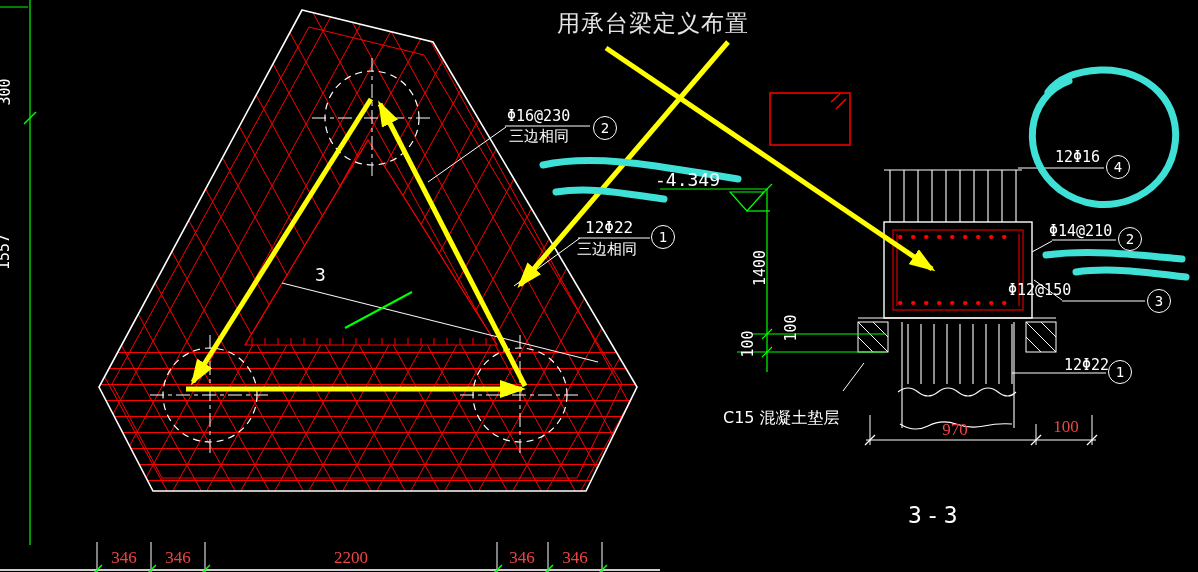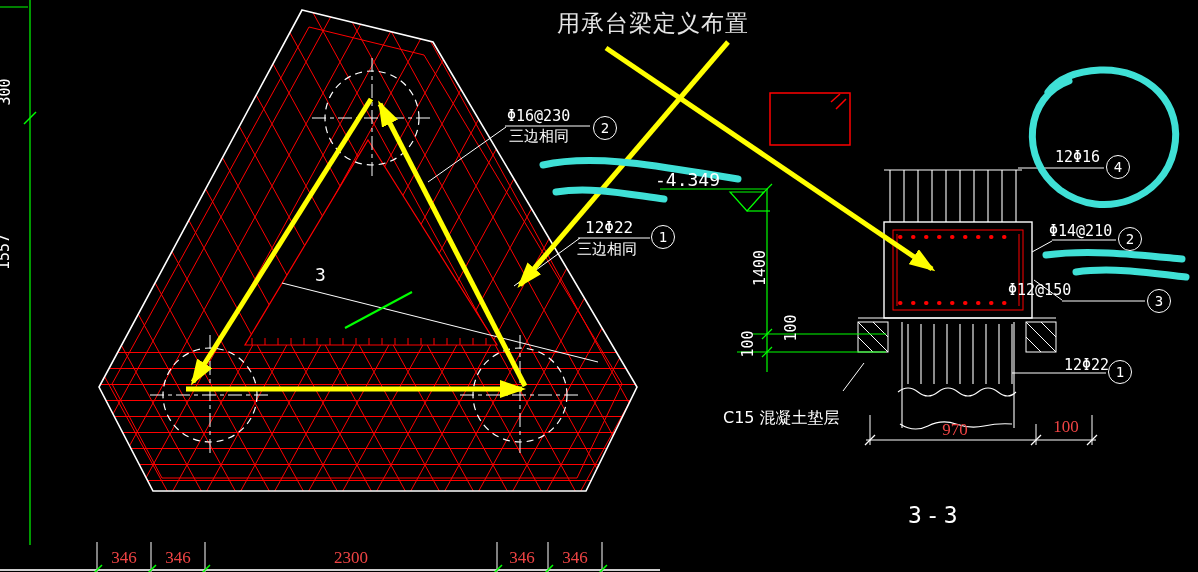--- a/index.html
+++ b/index.html
@@ -163,21 +163,21 @@
   <span class="bub" style="left:593px;top:116px;">2</span>
 
   <span class="t s16" style="left:585px;top:218px;">12Φ22</span>
   <span class="t s15 cjk" style="left:577px;top:240px;">三边相同</span>
   <span class="bub" style="left:651px;top:225px;">1</span>
 
   <span class="t s18" style="left:315px;top:264px;">3</span>
 
   <span class="dim" style="left:100px;top:548px;width:48px;">346</span>
   <span class="dim" style="left:154px;top:548px;width:48px;">346</span>
-  <span class="dim" style="left:323px;top:548px;width:56px;">2300</span>
+  <span class="dim" style="left:323px;top:548px;width:56px;">2200</span>
   <span class="dim" style="left:498px;top:548px;width:48px;">346</span>
   <span class="dim" style="left:551px;top:548px;width:48px;">346</span>
   <span class="vtext" style="left:5px;top:92px;">300</span>
   <span class="vtext" style="left:4px;top:252px;">1557</span>
 
   <span class="t s18" style="left:655px;top:169px;">-4.349</span>
 
   <span class="t s15" style="left:1055px;top:148px;">12Φ16</span>
   <span class="bub" style="left:1106px;top:155px;">4</span>
 

